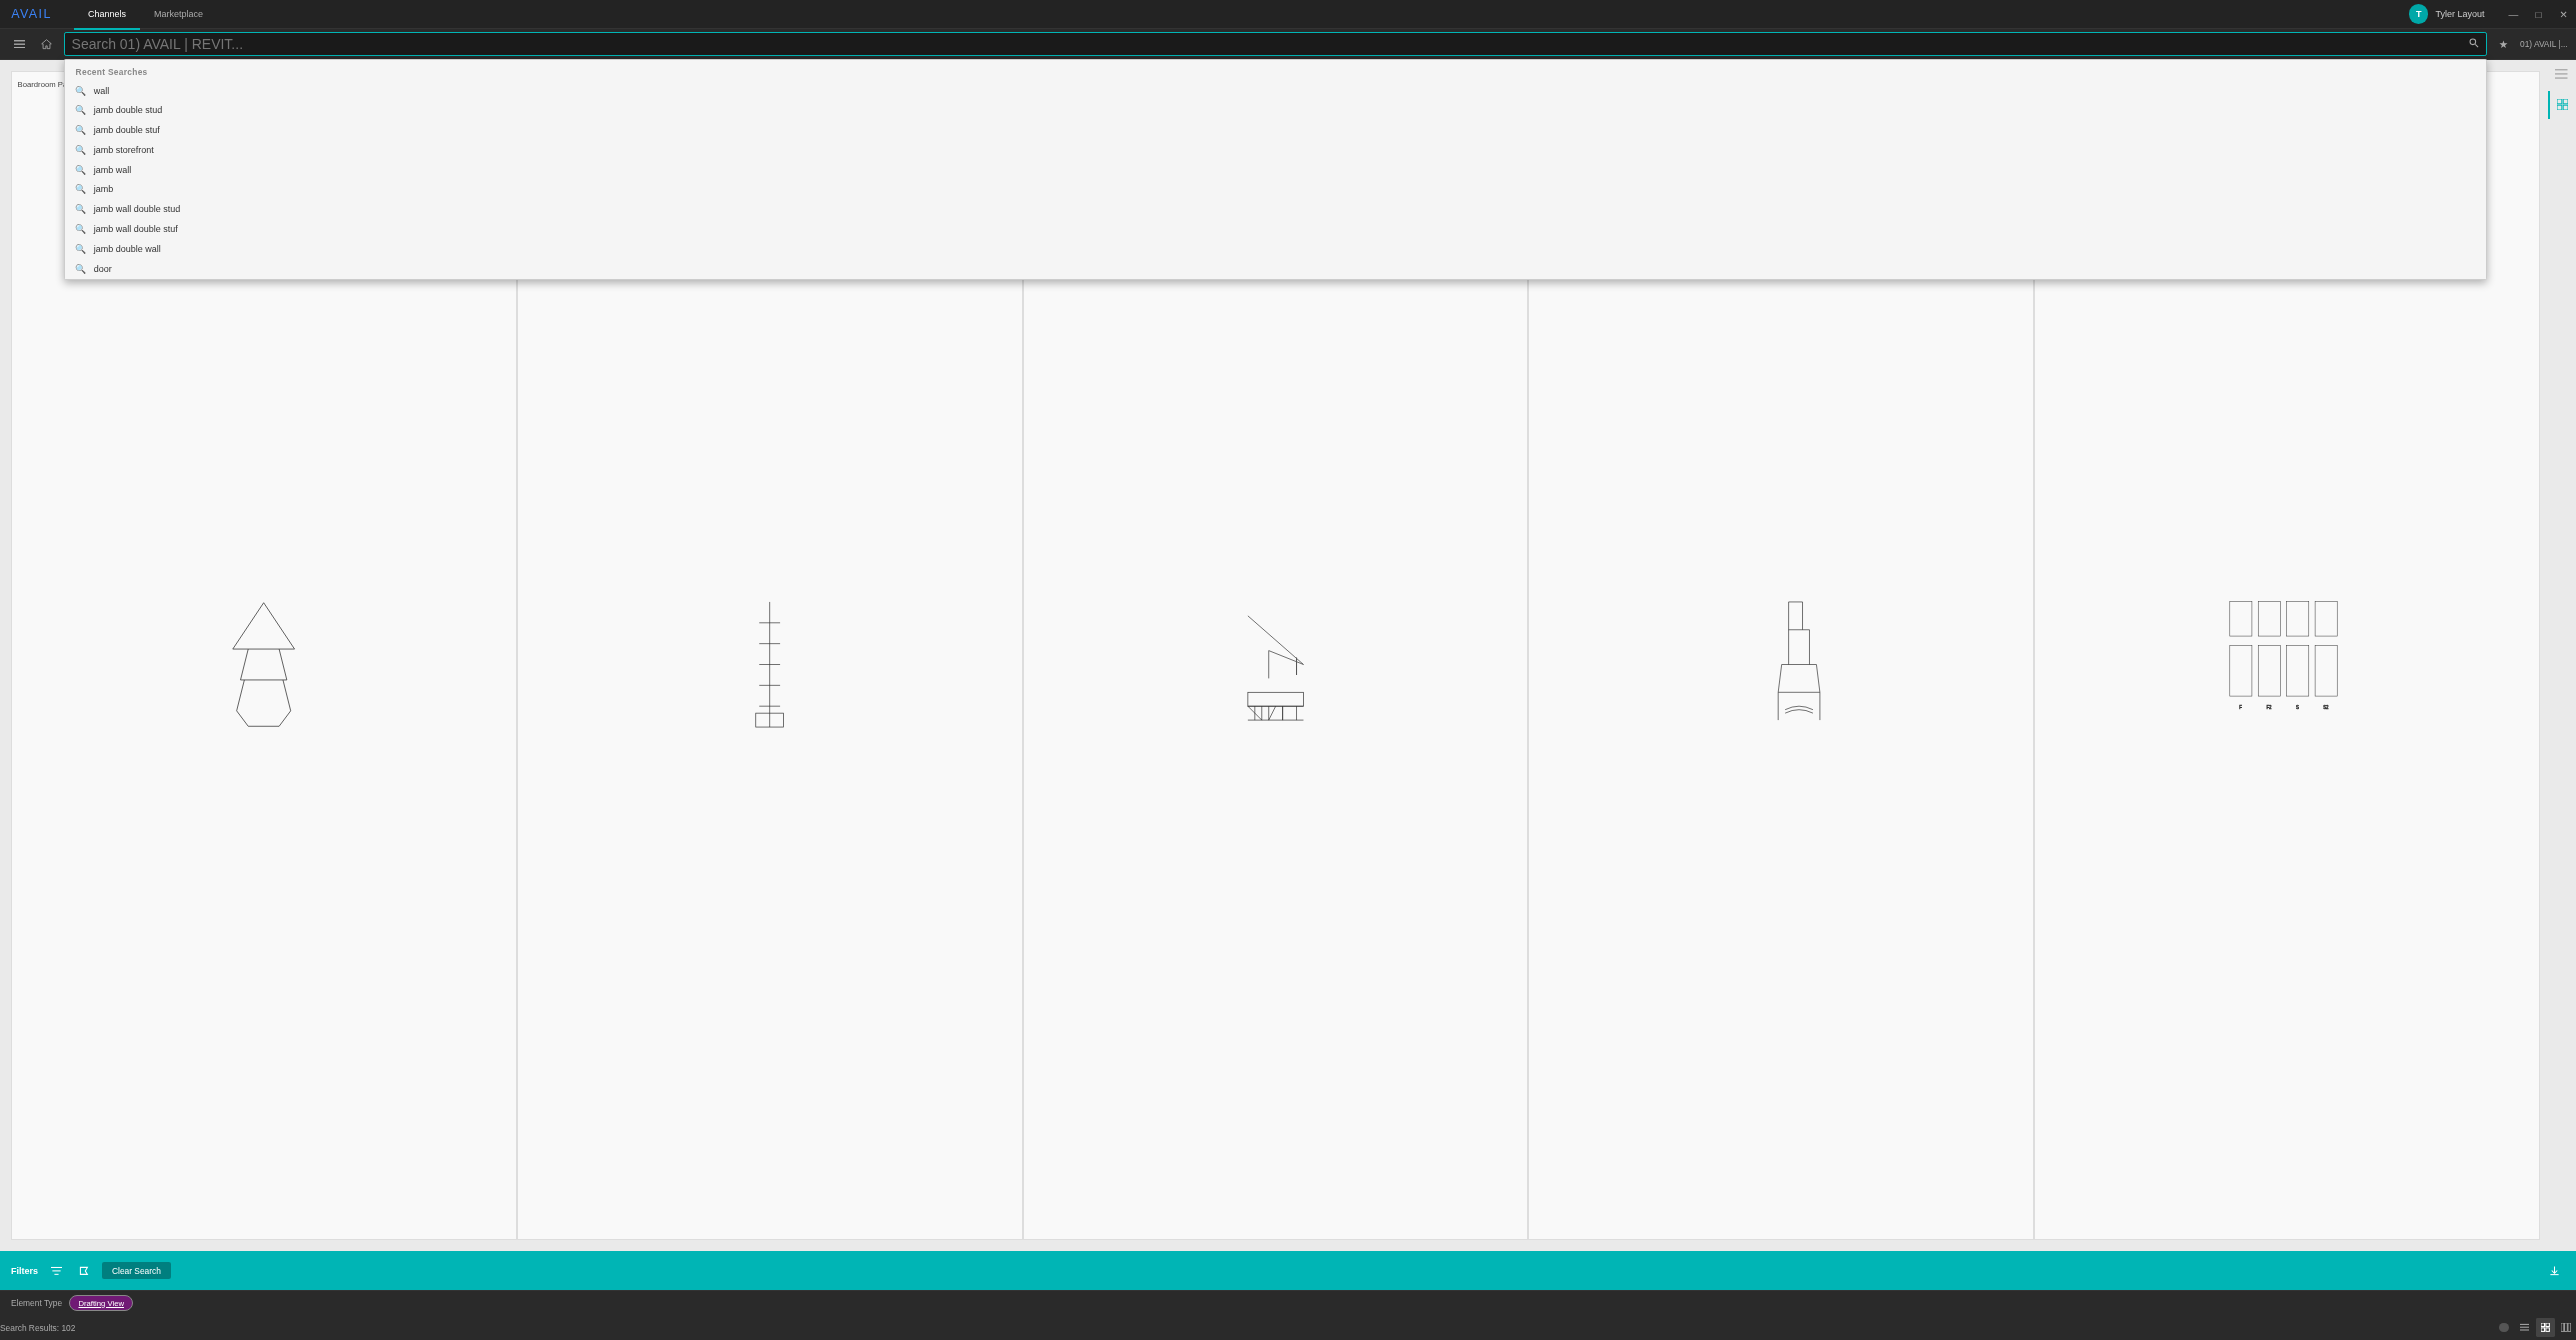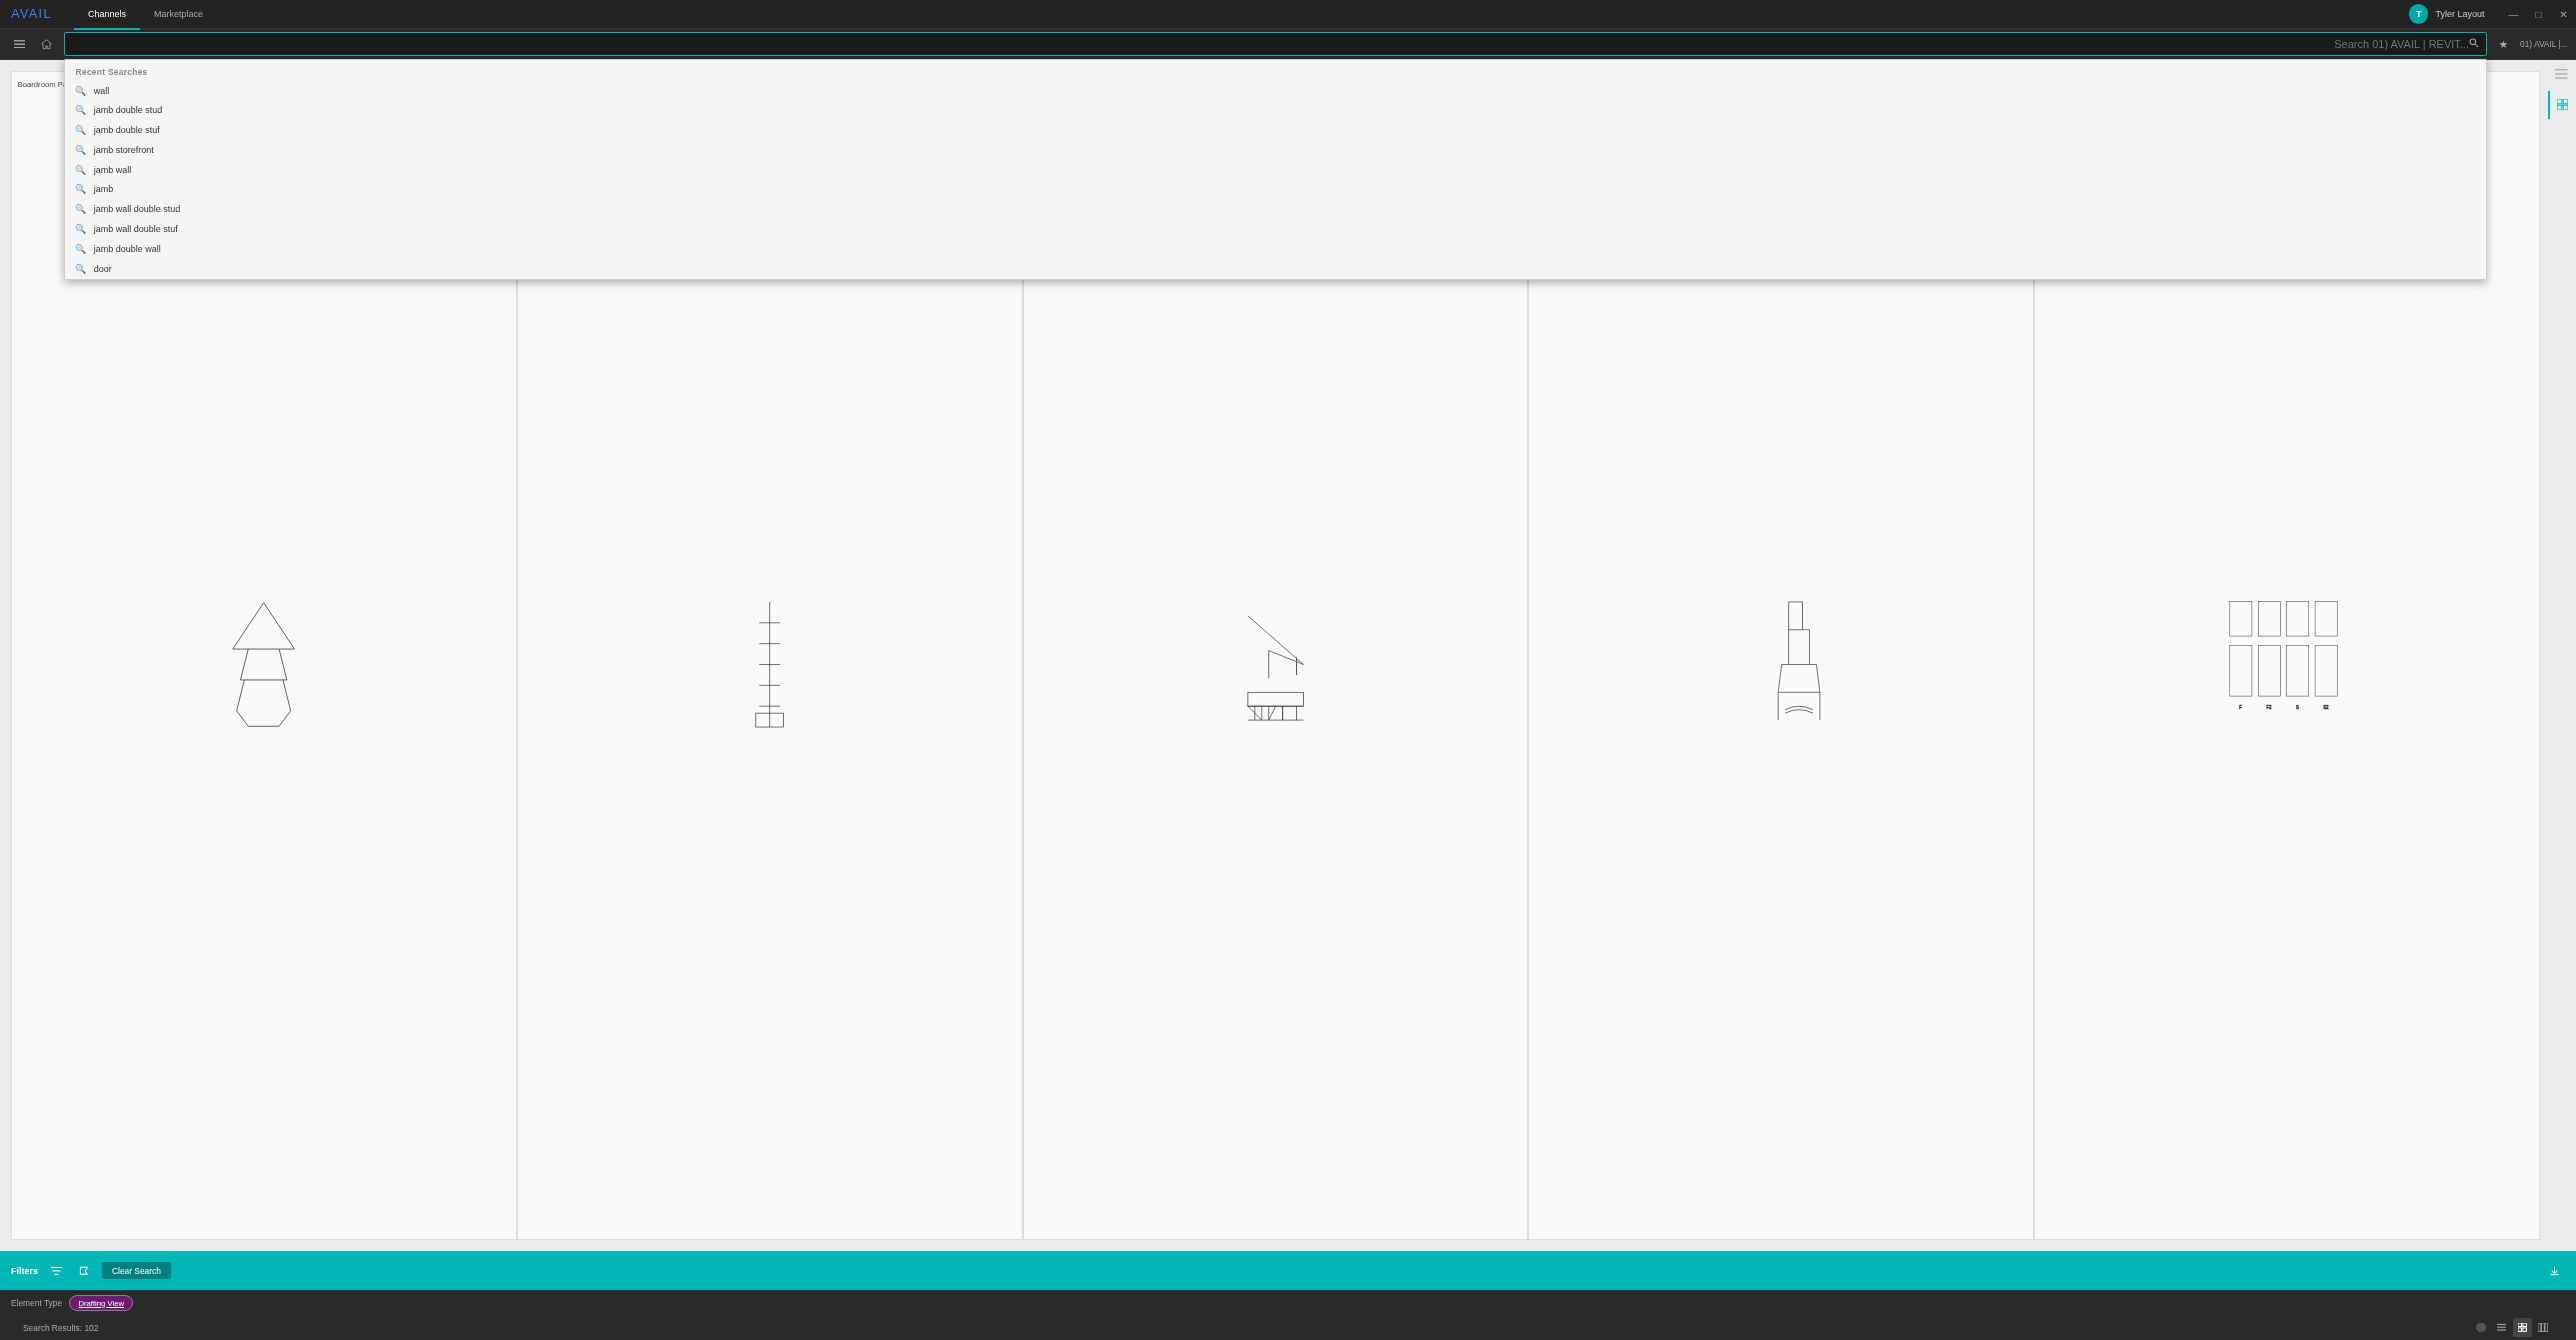--- a/index.html
+++ b/index.html
@@ -48,21 +48,21 @@
 
     
     .search-wrapper {
       position: relative; flex: 1;
     }
     .search-bar-container {
       display: flex; align-items: center; background: #1a1a1a; border: 1px solid #00b5b5;
       border-radius: 2.1px; height: 24px; padding: 0 7px;
     }
     .search-input {
-      flex: 1; background: transparent; border: none; outline: none; color: #ccc; font-size: 11px; text-align: right;
+      flex: 1; background: transparent; border: none; outline: none; color: #ccc; font-size: 14px;
     }
     .search-icon-btn { color: #aaa; font-size: 11px; cursor: pointer; }
 
     
     .search-dropdown {
       position: absolute; top: 26.5px; left: 0; right: 0; background: #f5f5f5; color: #333;
       border: 0.7px solid #ccc; border-radius: 1.4px; z-index: 100; box-shadow: 0 2.8px 8.4px rgba(0,0,0,0.3);
     }
     .dropdown-header {
       padding: 7px 11px 4.2px; font-size: 8.4px; color: #888; font-weight: 600; letter-spacing: 0.3px;
@@ -115,21 +115,21 @@
       padding: 3.5px 9.8px; font-size: 8.4px; cursor: pointer; font-weight: 500;
     }
     .bottom-spacer { flex: 1; }
     .download-icon-btn {
       width: 22px; height: 22px; display: flex; align-items: center; justify-content: center;
       color: #fff; cursor: pointer; font-size: 11px;
     }
 
     
     .status-bar {
-      background: #2a2a2a; height: 25px; display: flex; align-items: center; padding: 0 23px;
+      background: #2a2a2a; height: 25px; display: flex; align-items: center; padding: 0 0;
       flex-shrink: 0; gap: 5.6px;
     }
     .results-text { font-size: 8.4px; color: #aaa; }
     .status-spacer { flex: 1; }
     .view-toggle-group { display: flex; gap: 1.4px; }
     .view-btn {
       width: 19.5px; height: 19.5px; display: flex; align-items: center; justify-content: center;
       color: #aaa; cursor: pointer; font-size: 9.8px; border-radius: 1.4px;
     }
     .view-btn.active { color: #fff; background: #444; }

